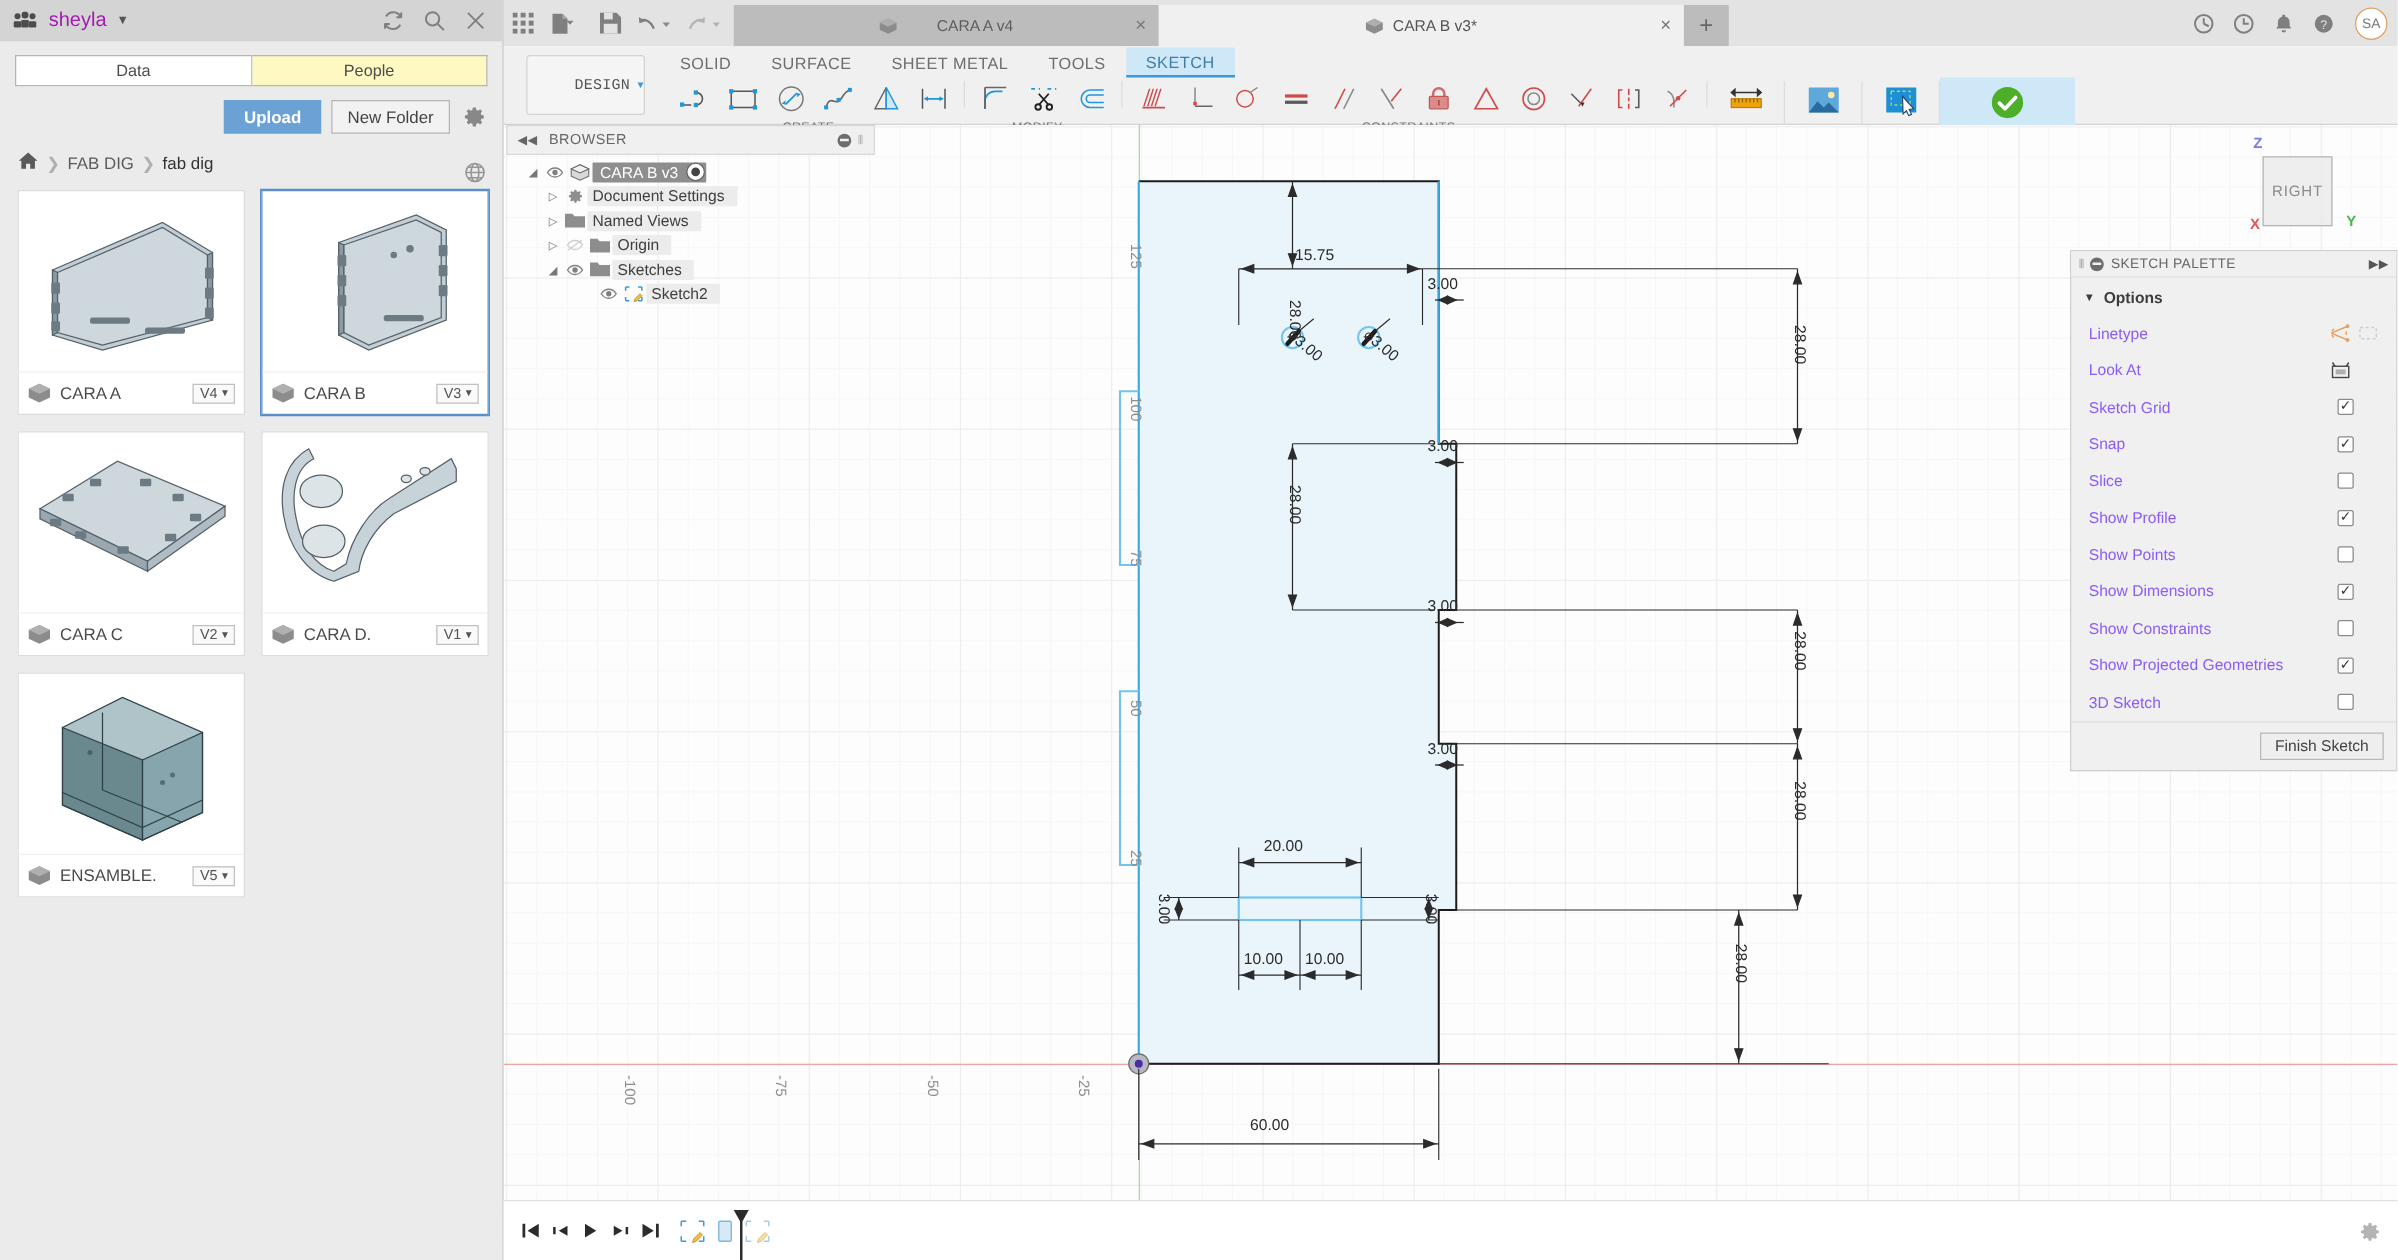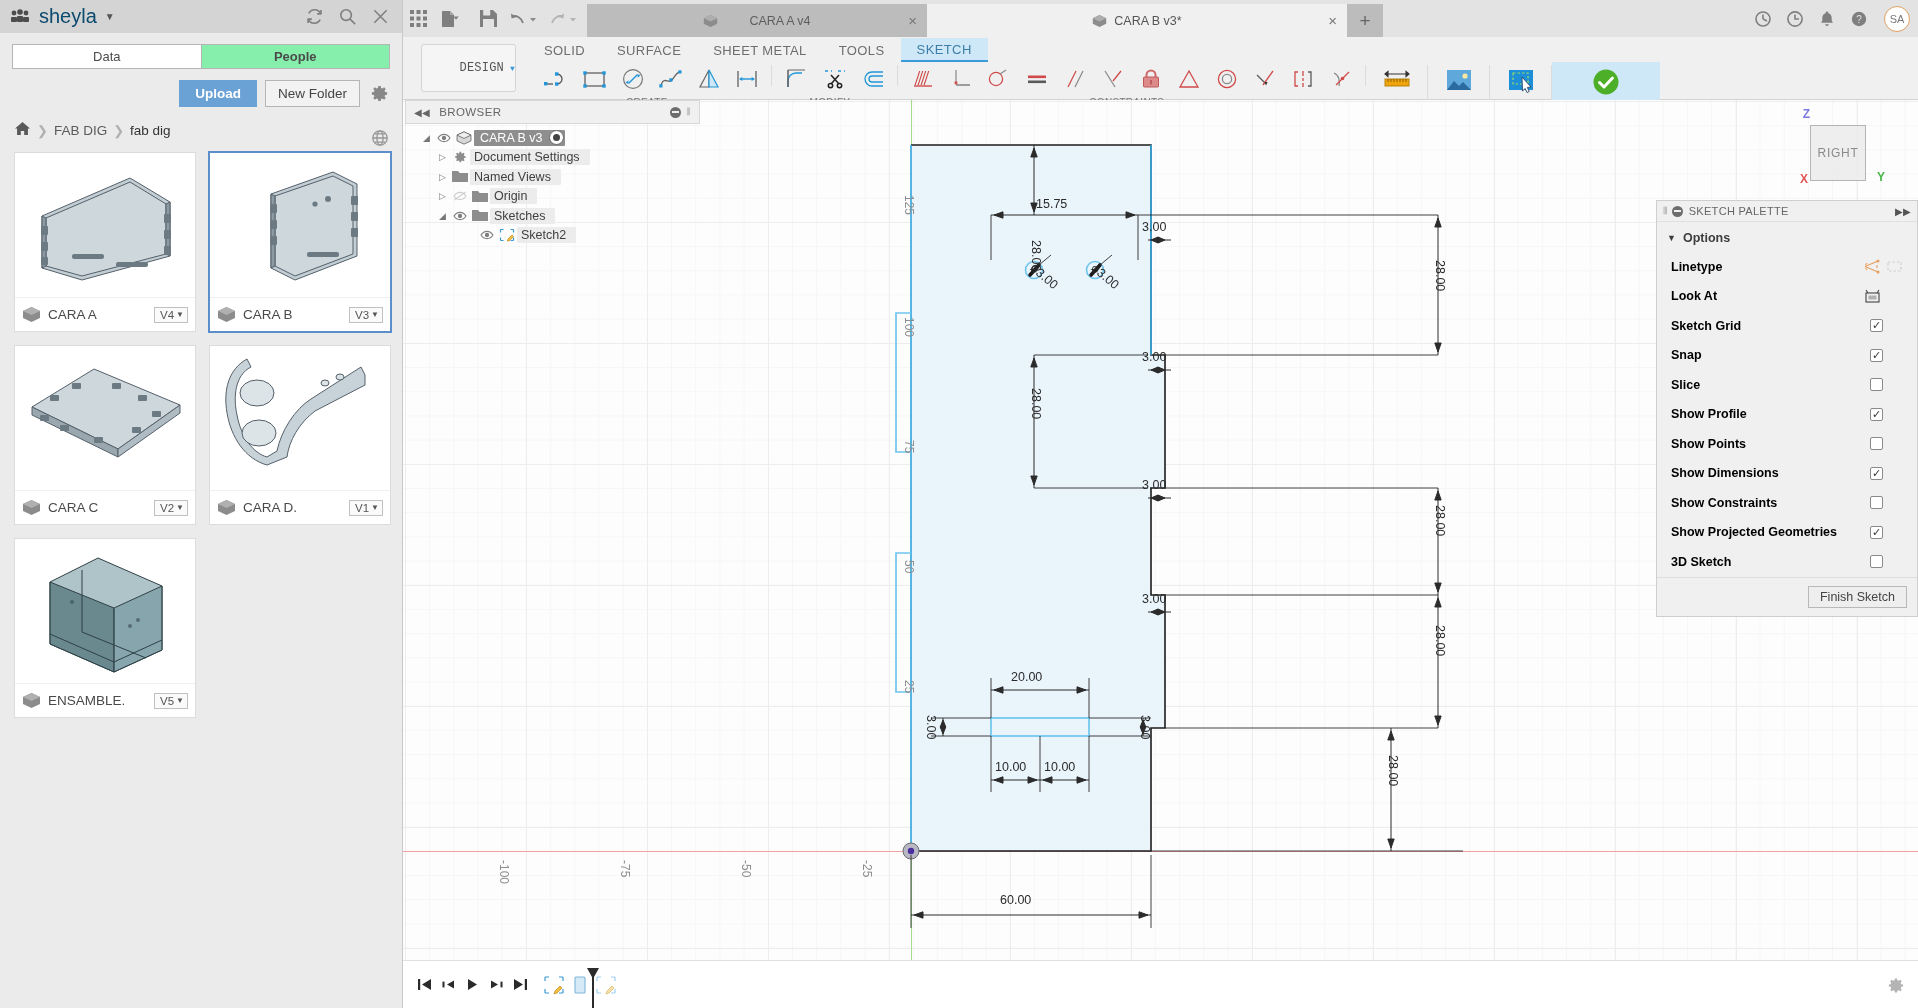--- a/index.html
+++ b/index.html
@@ -7,31 +7,31 @@
   html,body { width:1918px; height:1008px; overflow:hidden;
     font-family:"Liberation Sans", sans-serif; font-size:13px; color:#3c3c3c;
     background:#fff; -webkit-font-smoothing:antialiased; }
 
   
   #data-panel { position:absolute; left:0; top:0; width:403px; height:1008px;
     background:#ebebeb; border-right:1px solid #c8c8c8; }
   #dp-header { height:33px; background:#d4d4d4; display:flex; align-items:center;
     padding:0 10px; }
   #dp-header .people-ico { width:20px; height:16px; margin-right:9px; position:relative; }
-  .hubname { font-size:20px; color:#0c4a6e; }
+  .hubname { font-size:16px; color:#a21caf; }
   .caret { margin-left:8px; font-size:10px; color:#555; }
   #dp-header .spacer { flex:1; }
   #dp-header .hdr-ico { width:24px; height:24px; margin-left:9px; opacity:.62; cursor:pointer;
     display:flex;align-items:center;justify-content:center; }
 
   #dp-tabs { margin:11px 12px 0 12px; display:flex; height:25px; }
   #dp-tabs div { flex:1; border:1px solid #b5b5b5; display:flex; align-items:center;
     justify-content:center; font-size:13px; color:#4c4c4c; cursor:pointer; }
   #dp-tabs .tab-active { background:#fff; }
-  #dp-tabs .tab-idle { background:#86efac; border-left:none;font-weight:bold; }
+  #dp-tabs .tab-idle { background:#fef9c3; border-left:none; }
 
   #dp-actions { display:flex; align-items:center; justify-content:flex-end;
     margin:11px 12px 0 0; gap:8px; }
   #btn-upload { background:#6ba2d6; color:#fff; border:none; height:27px;
     padding:0 16px; font-size:13.5px; font-weight:bold; cursor:pointer;
     font-family:"Liberation Sans",sans-serif; }
   #btn-newfolder { background:#f2f2f2; border:1px solid #b5b5b5; height:27px;
     padding:0 12px; font-size:13.5px; color:#444; cursor:pointer;
     font-family:"Liberation Sans",sans-serif; }
   #dp-gear { width:22px;height:22px;opacity:.68;cursor:pointer;display:flex;
@@ -154,21 +154,21 @@
   #pal-head .dot { width:11px;height:11px;border-radius:50%;background:#6d6d6d;
     margin-right:6px; position:relative; }
   #pal-head .dot:after{content:"";position:absolute;left:2px;top:4.5px;width:7px;height:2px;background:#f0f0f0;}
   #pal-head .grip { color:#9a9a9a; margin-right:4px; font-size:10px; }
   #pal-head .sp { flex:1; }
   #pal-opt { padding:6px 0 0 0; }
   .opt-title { display:flex; align-items:center; font-size:12.5px; font-weight:bold;
     color:#3d3d3d; padding:3px 0 7px 10px; cursor:pointer; }
   .opt-title .tri { font-size:9px; margin-right:7px; }
   .orow { display:flex; align-items:center; height:29.5px; padding:0 12px 0 14px; }
-  .orow .oname { flex:1; font-size:12.5px; color:#000000;font-weight:bold; }
+  .orow .oname { flex:1; font-size:12.5px; color:#8b5cf6; }
   .cb { width:13px;height:13px;border:1px solid #8a8a8a;background:#fff;
     display:flex;align-items:center;justify-content:center;cursor:pointer;
     border-radius:2px; }
   .cb.on:after { content:"✓"; font-size:11px; color:#333; line-height:1; }
   .oicon { width:22px;height:20px;display:flex;align-items:center;justify-content:center;
     cursor:pointer; }
   #pal-foot { border-top:1px solid #ddd; padding:8px 10px; display:flex;
     justify-content:flex-end; }
   #pal-finish { border:1px solid #b8b8b8; background:#eee; font-size:12.5px;
     padding:3px 11px; color:#444; cursor:pointer; font-family:"Liberation Sans",sans-serif; }

